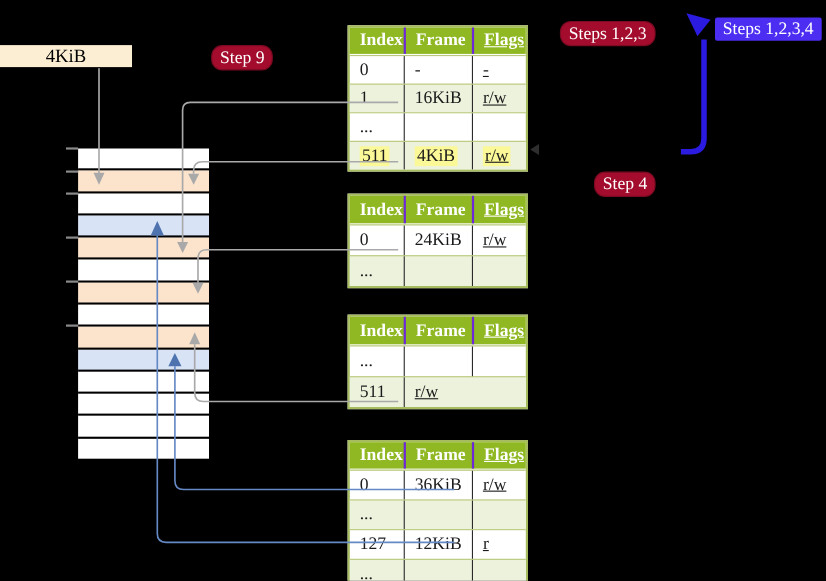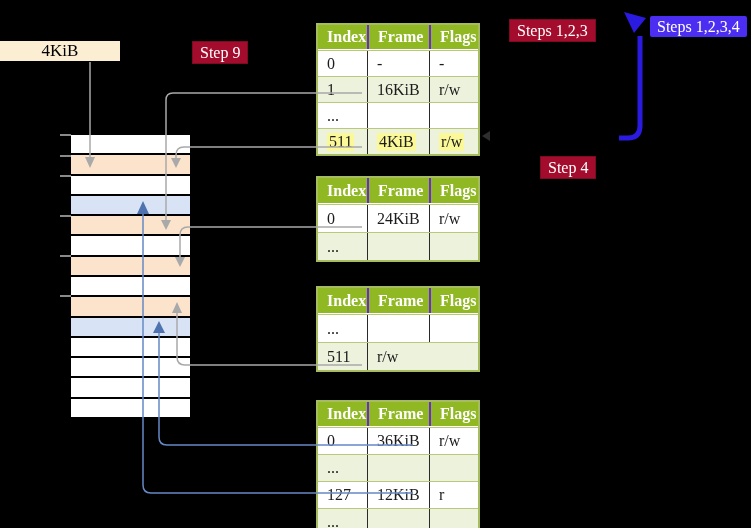--- a/index.html
+++ b/index.html
@@ -3,21 +3,21 @@
 <meta charset="utf-8">
 <style>
   html,body{margin:0;padding:0;background:#000;}
   #stage{position:relative;width:751px;height:528px;background:#000;overflow:hidden;
          font-family:"Liberation Serif","DejaVu Serif",serif;}
   
   .frame-label{position:absolute;left:0;top:41px;width:120px;height:20px;background:#FBEED3;
 . color:#111;font-size:17px;line-height:20px;text-align:center;}
   
   .badge{position:absolute;color:#fff;font-size:16px;line-height:19px;padding:1px 7px;white-space:nowrap;}
-  .badge.red{background:#A30C2C;border-radius:0;border:1px solid #7c0a22;}
+  .badge.red{background:#A30C2C;border-radius:10px;border:1px solid #7c0a22;}
   .badge.blue{background:#4B2EF2;border-radius:2px;}
   .step0{left:192px;top:41px;}
   .steps123{left:509px;top:19px;}
   .steps1234{left:650px;top:16px;}
   .step4{left:540px;top:156px;}
   
   .memcol{position:absolute;left:71px;top:135px;width:119px;height:282px;display:flex;flex-direction:column;}
   .mrow{flex:1;border-bottom:2px solid #000;}
   .mrow:last-child{border-bottom:none;}
   .mrow.white{background:#FFFFFF;}
@@ -31,21 +31,21 @@
   .trow:first-child{border-top:none;}
   .thead{background:#8FB822;color:#fff;font-weight:bold;border-bottom:1px solid #fff;height:24px;}
   .t1 .trow,.t2 .trow{height:27px;}
   .t1 .thead,.t2 .thead{height:25px;}
   .t3 .trow{height:26px;}
   .t3 .thead{height:24px;}
   .trow.shade{background:#EDF2DC;}
   .tcell{box-sizing:border-box;display:flex;align-items:center;padding-left:9px;overflow:hidden;}
   .tcell.c0{width:49px;}
   .tcell.c1{width:62px;border-left:1px solid #2a2a2a;}
-  .tcell.c2{flex:1;border-left:1px solid #2a2a2a;}
+  .tcell.c2{flex:1;border-left:1px solid #2a2a2a;text-decoration:underline;}
   .thead .tcell.c1,.thead .tcell.c2{border-left:2px solid #6d28d9;}
   .hl{background:#FBF897;padding:0 2px;}
   
   #wires{position:absolute;left:0;top:0;width:751px;height:528px;pointer-events:none;}
 </style>
 </head>
 <body>
 
 <div id="stage">
 

